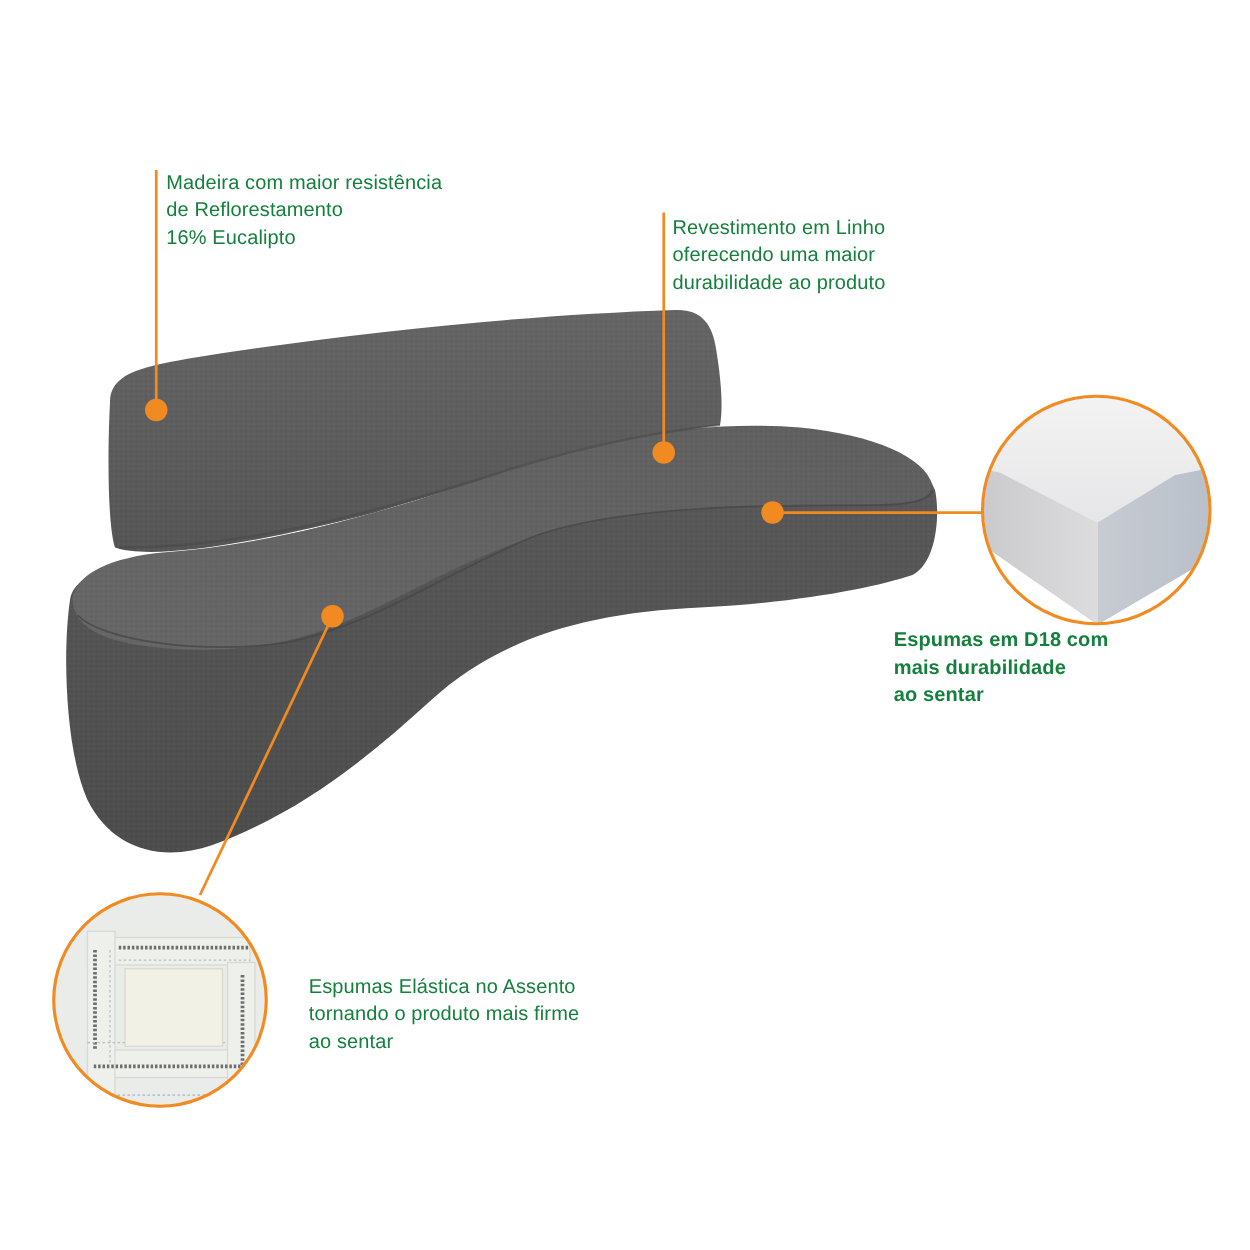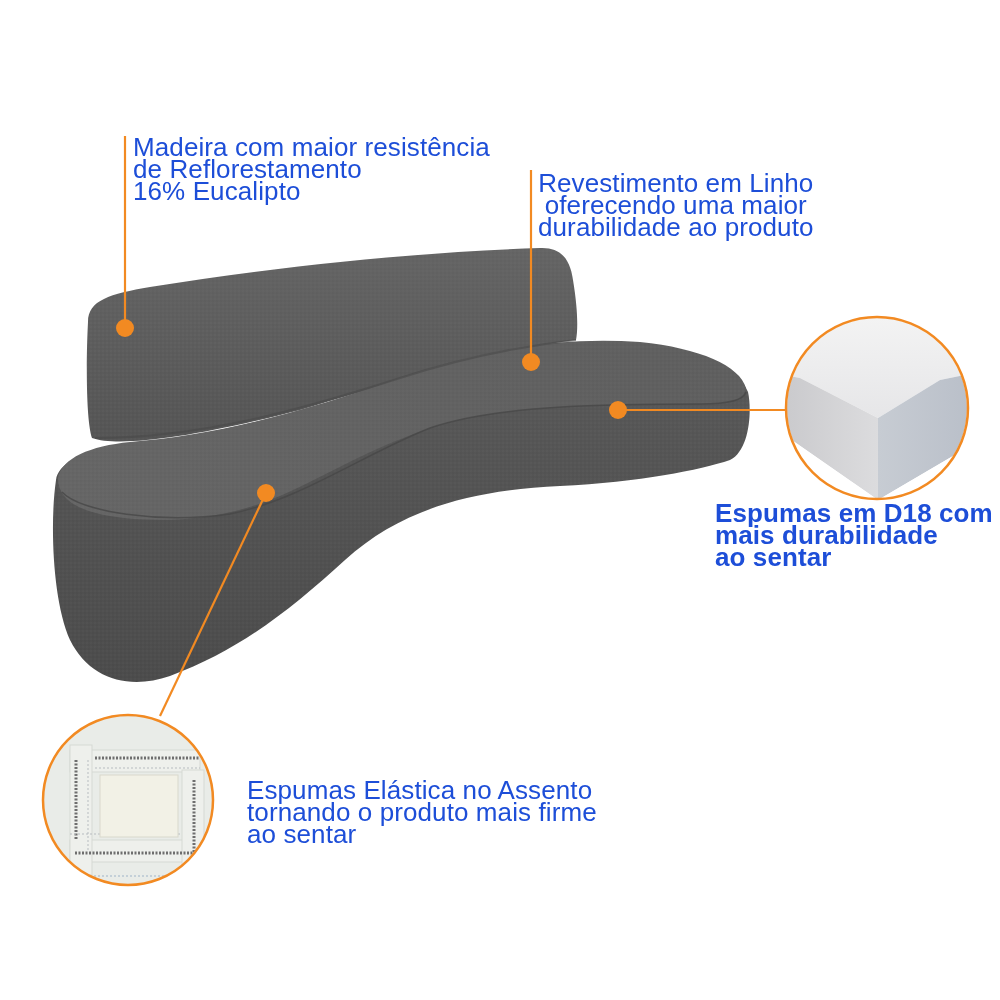--- a/index.html
+++ b/index.html
@@ -1,23 +1,23 @@
 <!DOCTYPE html>
 <html><head>
   <meta charset="utf-8">
   <style>
     html, body { margin: 0; padding: 0; background: #ffffff; }
     body { width: 1000px; height: 1000px; position: relative; overflow: hidden;
            font-family: "Liberation Sans", "DejaVu Sans", sans-serif; }
     #art { position: absolute; left: 0; top: 0; width: 1000px; height: 1000px; }
-    .callout-text { position: absolute; color: #1d4ed8; font-size: 26px;
+    .callout-text { position: absolute; color: #15803d; font-size: 16px;
                     line-height: 22px; letter-spacing: 0.1px; white-space: nowrap; }
     .callout-text span { display: block; }
     #t-madeira { left: 133px; top: 136px; }
-    #t-revest  { left: 538px; top: 172px; text-align: center; }
+    #t-revest  { left: 538px; top: 172px; }
     #t-espuma  { left: 715px; top: 502px; font-weight: bold; }
     #t-percinta{ left: 247px; top: 779px; }
   </style>
 </head>
 <body>
 
 <svg id="art" viewBox="0 0 1000 1000" xmlns="http://www.w3.org/2000/svg">
   <defs>
     <linearGradient id="gBack" x1="0" y1="0" x2="0" y2="1">
       <stop offset="0" stop-color="#656565"></stop>

